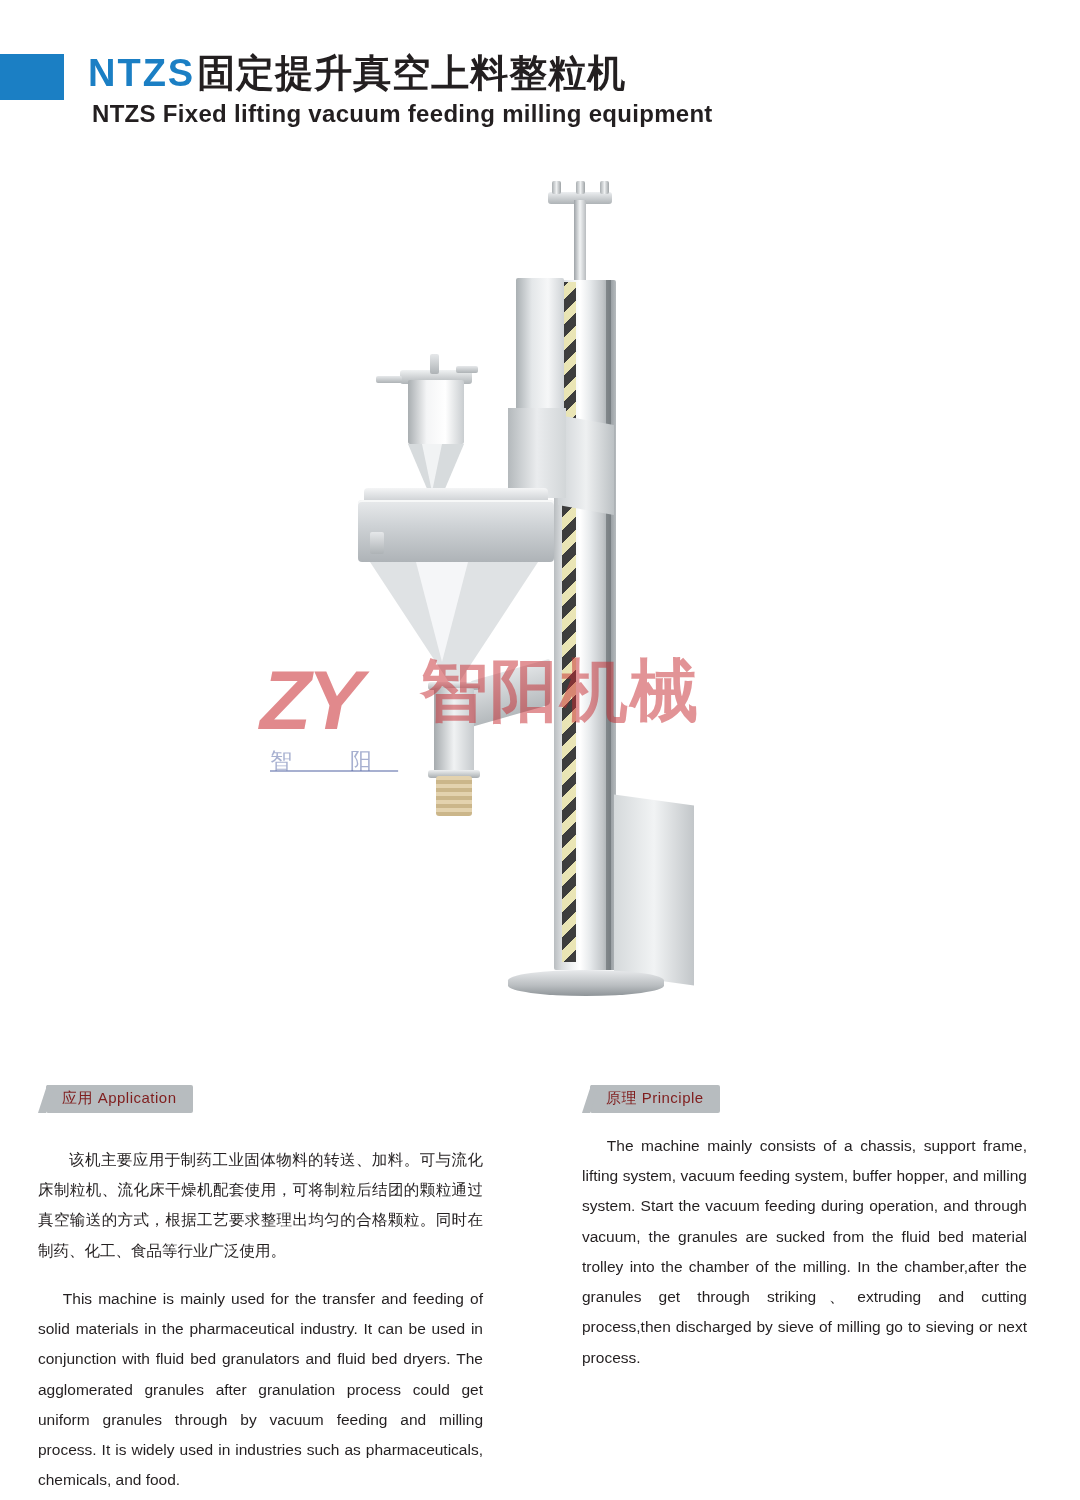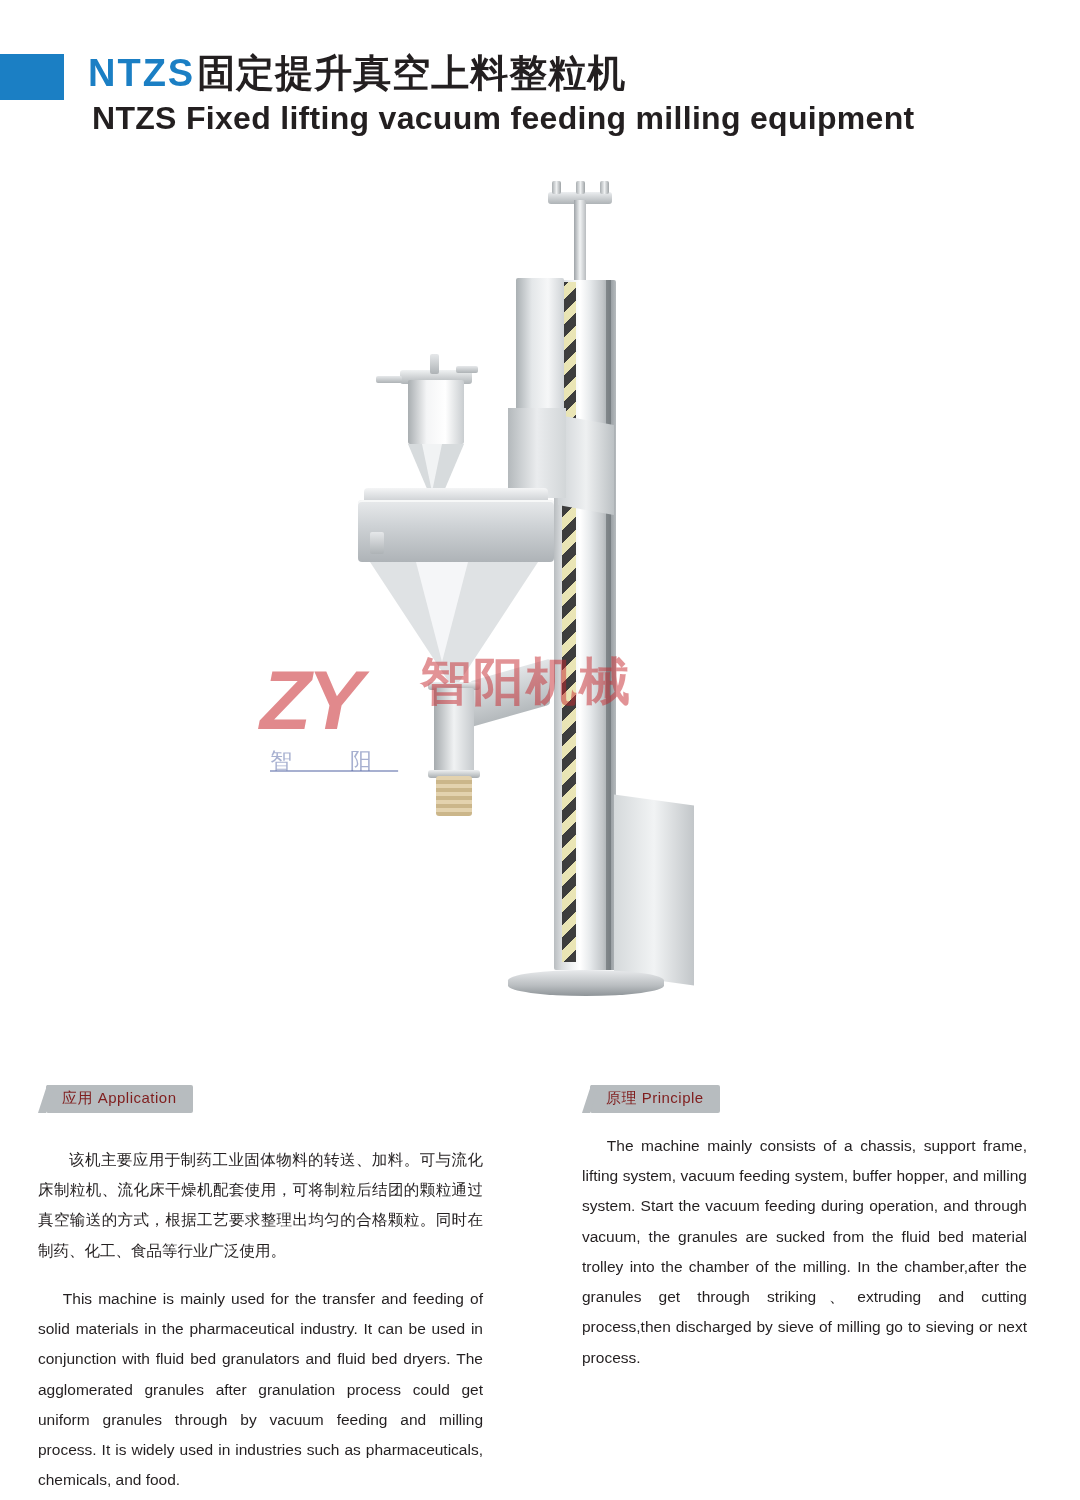--- a/index.html
+++ b/index.html
@@ -46,21 +46,21 @@
     letter-spacing: 2px;
   }
   .title-cn .cn {
     color: #231f20;
     margin-left: 2px;
   }
   .title-en {
     position: absolute;
     left: 92px;
     top: 58px;
-    font-size: 32px;
+    font-size: 24px;
     font-weight: bold;
     color: #231f20;
     letter-spacing: 0.3px;
     white-space: nowrap;
   }
 
   
   .figure {
     position: absolute;
     left: 0;
@@ -335,21 +335,21 @@
     font-weight: bold;
     font-style: italic;
     color: rgba(200,40,45,0.55);
     line-height: 1;
     letter-spacing: -4px;
   }
   .wm-cn {
     position: absolute;
     left: 170px;
     top: 6px;
-    font-size: 51px;
+    font-size: 68px;
     font-weight: bold;
     color: rgba(198,40,45,0.5);
     line-height: 1;
     letter-spacing: 2px;
   }
   .wm-en {
     position: absolute;
     left: 150px;
     top: 88px;
     font-size: 30px;

